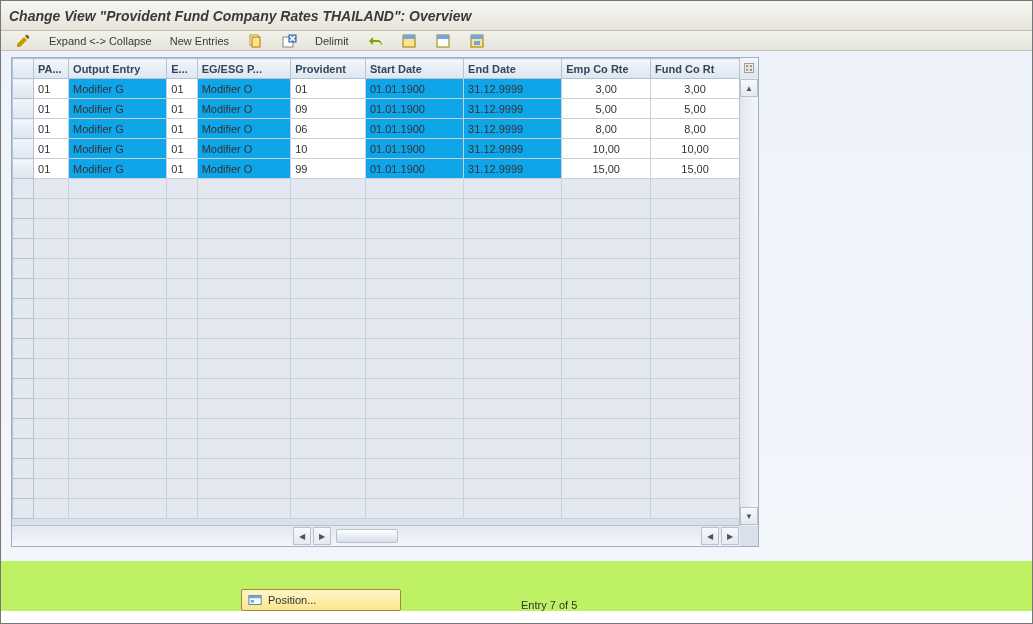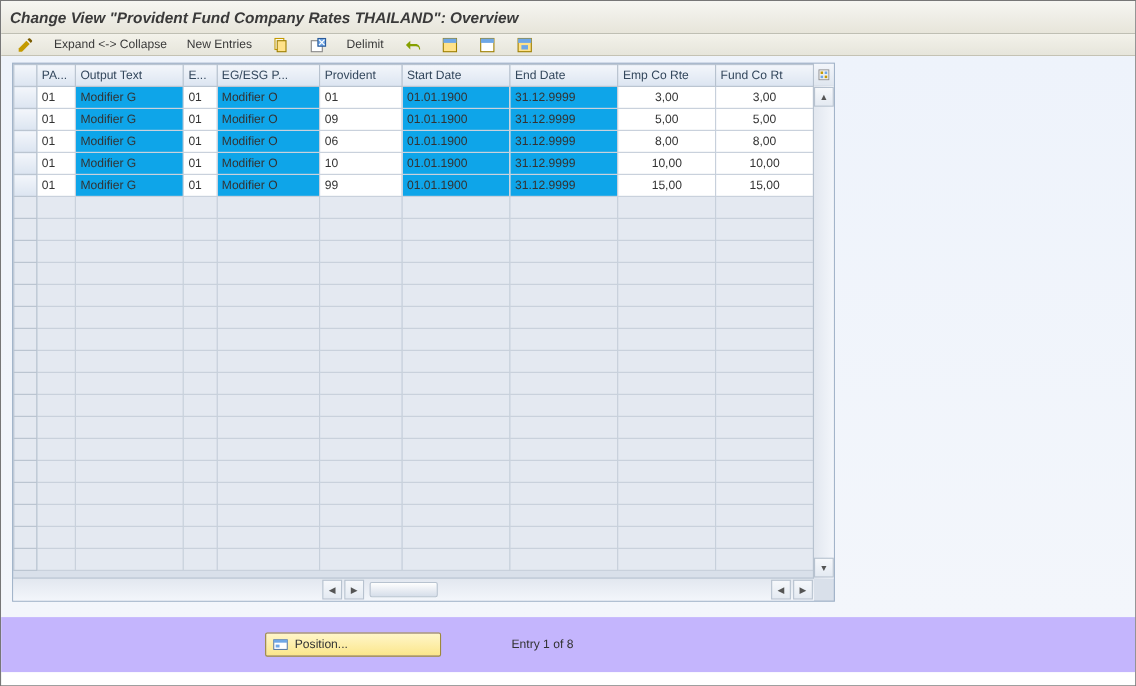--- a/index.html
+++ b/index.html
@@ -30,30 +30,30 @@
   col.c0{width:18px}
   col.c1{width:30px}
   col.c2{width:84px}
   col.c3{width:26px}
   col.c4{width:80px}
   col.c5{width:64px}
   col.c6{width:84px}
   col.c7{width:84px}
   col.c8{width:76px}
   col.c9{width:76px}
-  thead th{height:20px;box-sizing:border-box;font-weight:normal;text-align:left;padding:0 4px;background:linear-gradient(#f3f6fb,#dce5f1);border:1px solid #b7c2cf;color:#33475c;white-space:nowrap;overflow:hidden}
+  thead th{height:20px;box-sizing:border-box;font-weight:bold;text-align:left;padding:0 4px;background:linear-gradient(#f3f6fb,#dce5f1);border:1px solid #b7c2cf;color:#33475c;white-space:nowrap;overflow:hidden}
   tbody td{height:20px;box-sizing:border-box;padding:0 4px;border:1px solid #c7d0db;background:#fff;white-space:nowrap;overflow:hidden}
   tbody tr.empty td{background:#e4e9f1}
   tbody td.rowhdr{background:linear-gradient(#f3f6fb,#dce5f1);border:1px solid #b7c2cf}
   tbody td.ro{background:#0ea5e9}
   thead th.rowhdr{background:linear-gradient(#f3f6fb,#dce5f1)}
   td.num{text-align:center}
 
   
-  .footer{height:50px;box-sizing:border-box;background:#c4b5fd;display:flex;align-items:center;padding-left:240px;gap:64px}
+  .footer{height:50px;box-sizing:border-box;background:#bef264;display:flex;align-items:flex-end;padding-left:240px;gap:120px}
   .posbtn{display:inline-flex;align-items:center;gap:6px;height:22px;width:160px;box-sizing:border-box;padding:0 6px;border:1px solid #9e8a3a;background:linear-gradient(#fff6c9,#fbe68b);border-radius:2px;color:#333;cursor:pointer}
 </style>
 </head>
 <body>
 
 <div class="outer">
 
   <div class="titlebar">
     <span>Change View "Provident Fund Company Rates  THAILAND": Overview</span>
   </div>
@@ -130,21 +130,21 @@
             <col class="c5">
               <col class="c6">
               <col class="c7">
               <col class="c8">
               <col class="c9">
           </colgroup>
           <thead>
             <tr>
               <th class="rowhdr"></th>
               <th>PA...</th>
-              <th>Output Text</th>
+              <th>Output Entry</th>
               <th>E...</th>
               <th>EG/ESG P...</th>
               <th>Provident</th>
               <th>Start Date</th>
               <th>End Date</th>
               <th>Emp Co Rte</th>
               <th>Fund Co Rt</th>
             </tr>
           </thead>
           <tbody id="tbody">
@@ -436,16 +436,16 @@
     <span class="posbtn">
       <span>
         <svg width="14" height="14" viewBox="0 0 16 16">
             <rect x="1" y="3" width="14" height="10" fill="#fff" stroke="#4a6fa2"></rect>
             <rect x="1" y="3" width="14" height="3" fill="#6fa7e6"></rect>
             <rect x="3" y="8" width="4" height="3" fill="#6fa7e6"></rect>
           </svg>
       </span>
       <span>Position...</span>
     </span>
-    <span>Entry 1 of 8</span>
+    <span>Entry 7 of 5</span>
   </div>
 
 </div>
 
 </body></html>

